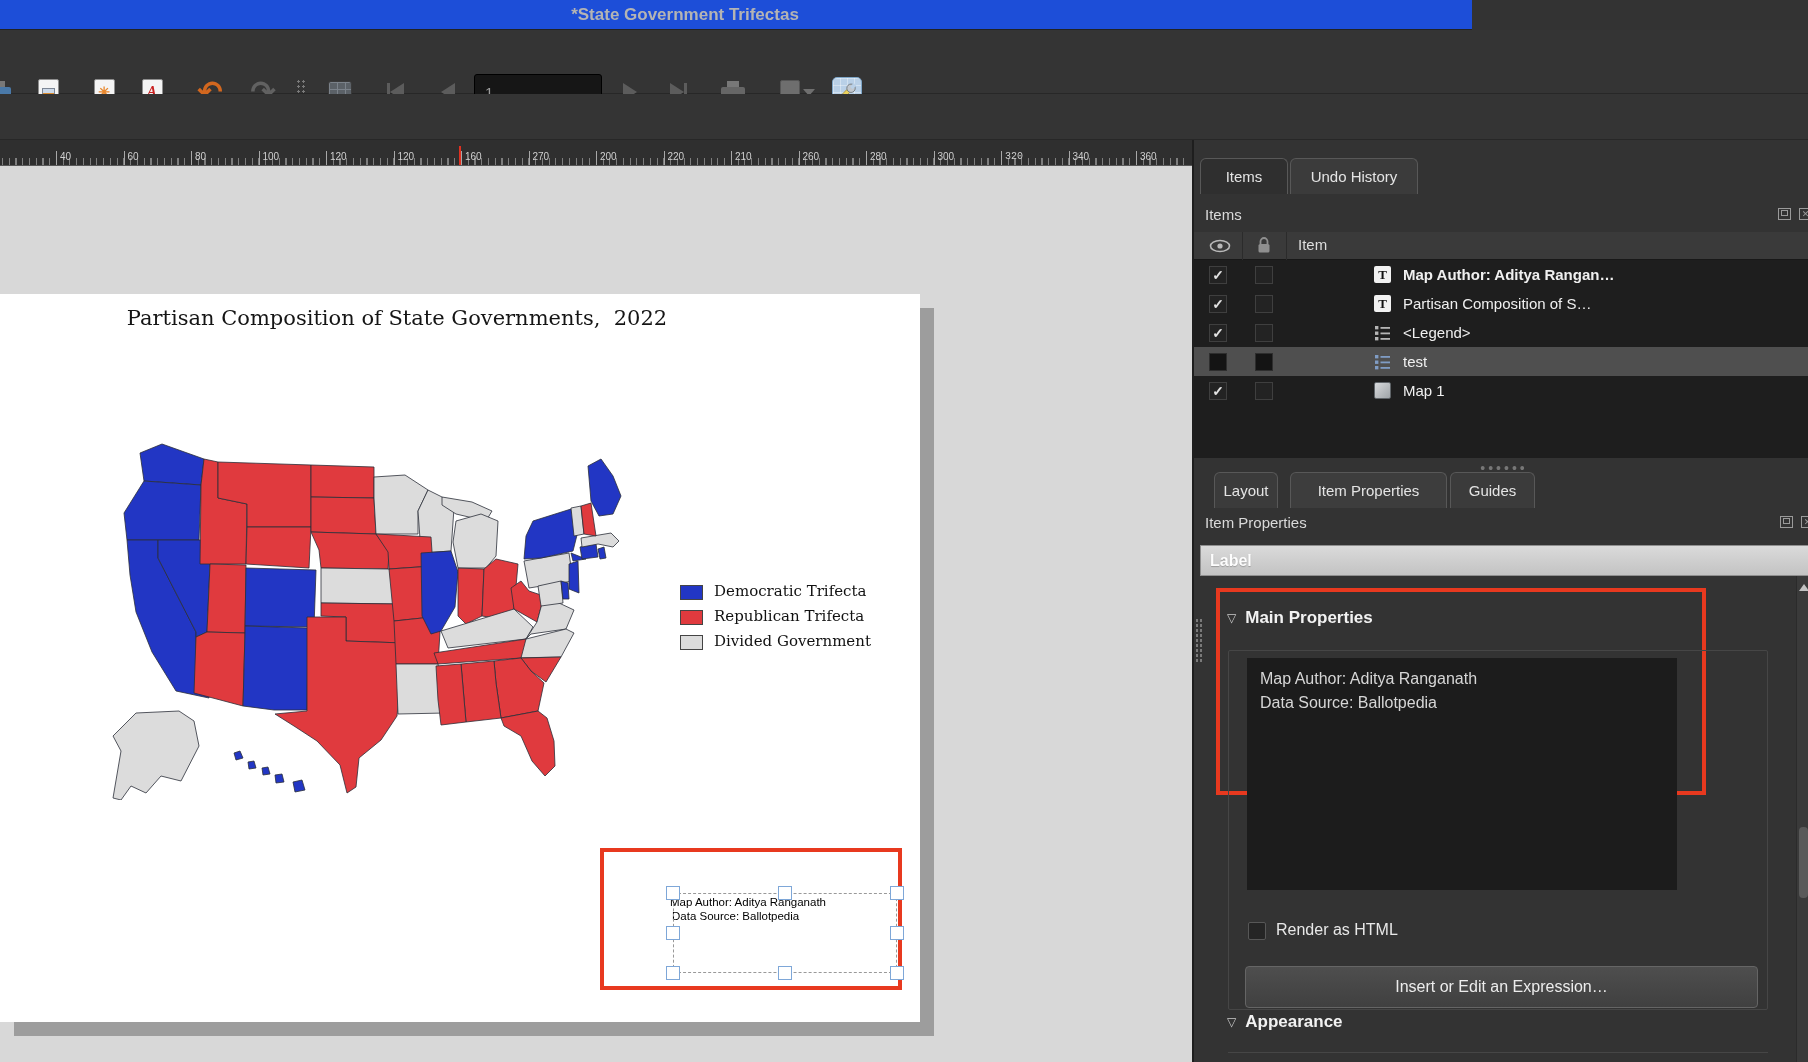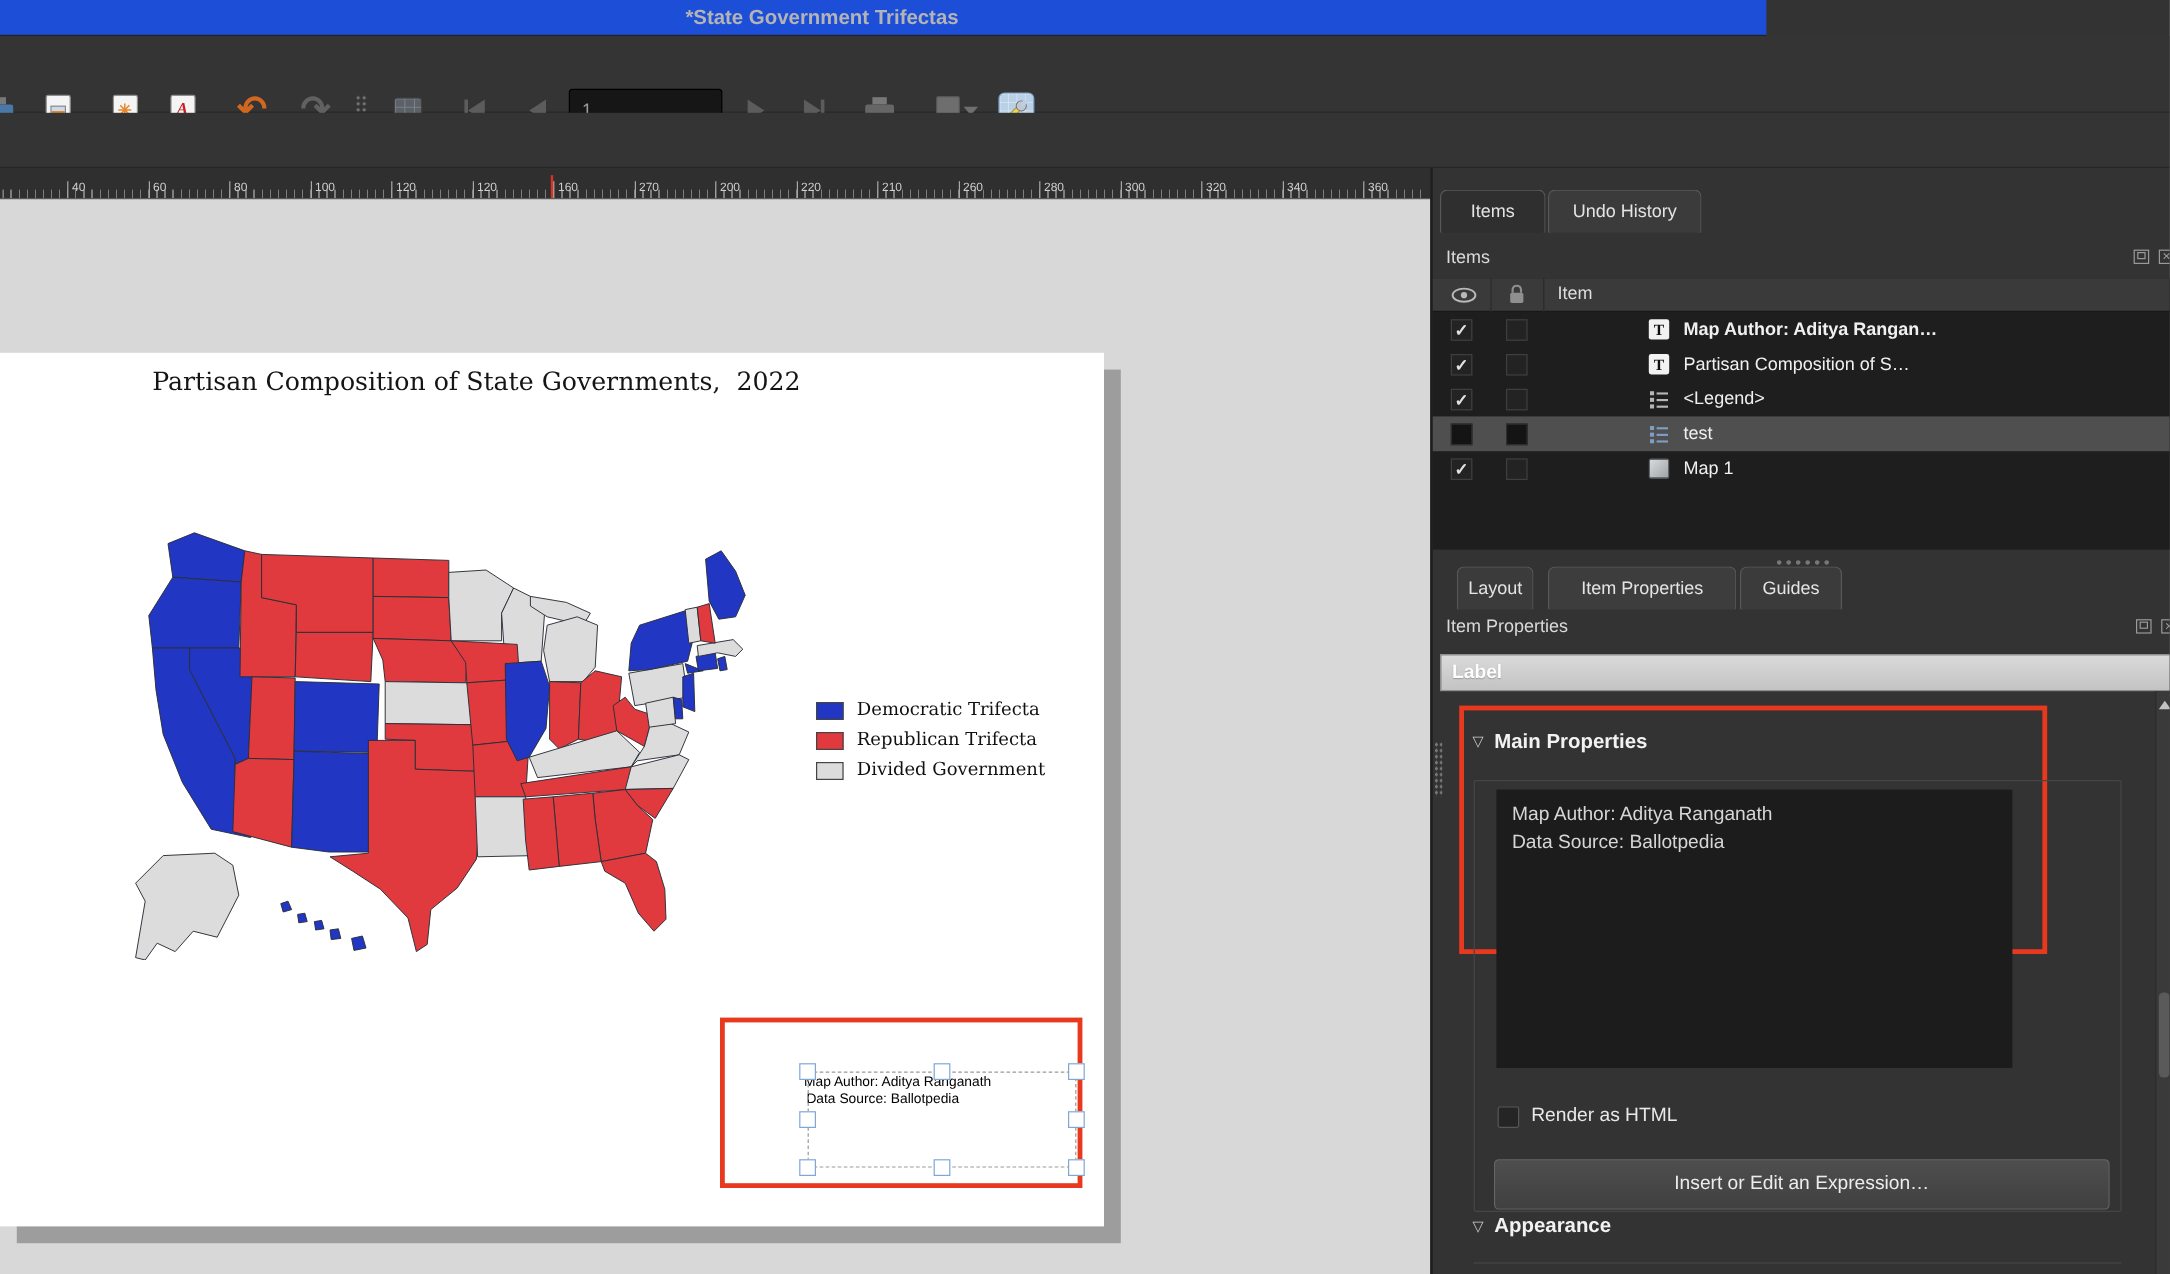--- a/index.html
+++ b/index.html
@@ -266,21 +266,21 @@
     <div class="rtick" style="left: 326px;">120</div>
     <div class="rtick" style="left: 393.5px;">120</div>
     <div class="rtick" style="left: 461px;">160</div>
     <div class="rtick" style="left: 528.5px;">270</div>
     <div class="rtick" style="left: 596px;">200</div>
     <div class="rtick" style="left: 663.5px;">220</div>
     <div class="rtick" style="left: 731px;">210</div>
     <div class="rtick" style="left: 798.5px;">260</div>
     <div class="rtick" style="left: 866px;">280</div>
     <div class="rtick" style="left: 933.5px;">300</div>
-    <div class="rtick" style="left: 1001px;">320</div>
+    <div class="rtick" style="left: 1001px; font-family: Liberation Mono, monospace;">320</div>
     <div class="rtick" style="left: 1068.5px;">340</div>
     <div class="rtick" style="left: 1136px;">360</div>
   </div>
 
 <div id="canvas" class="abs">
   <div id="page">
     <div id="page-title">Partisan Composition of State Governments,  2022</div>
     <svg id="map-svg" width="560" height="420" viewBox="0 0 560 420">
         <polygon points="40,73 62,64 104,79 101,105 44,101" fill="#2236c4" stroke="#2b2f38" stroke-width="0.8" stroke-linejoin="round"></polygon>
         <polygon points="44,101 101,105 99,160 27,160 24,133" fill="#2236c4" stroke="#2b2f38" stroke-width="0.8" stroke-linejoin="round"></polygon>

